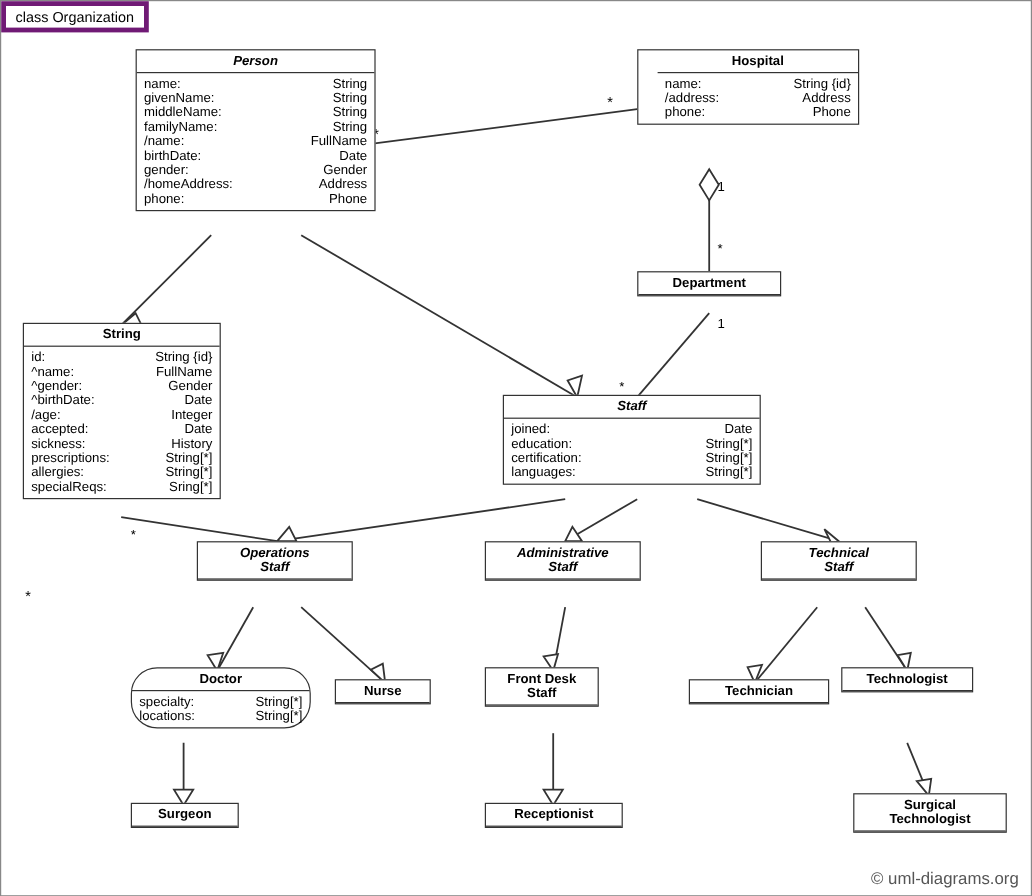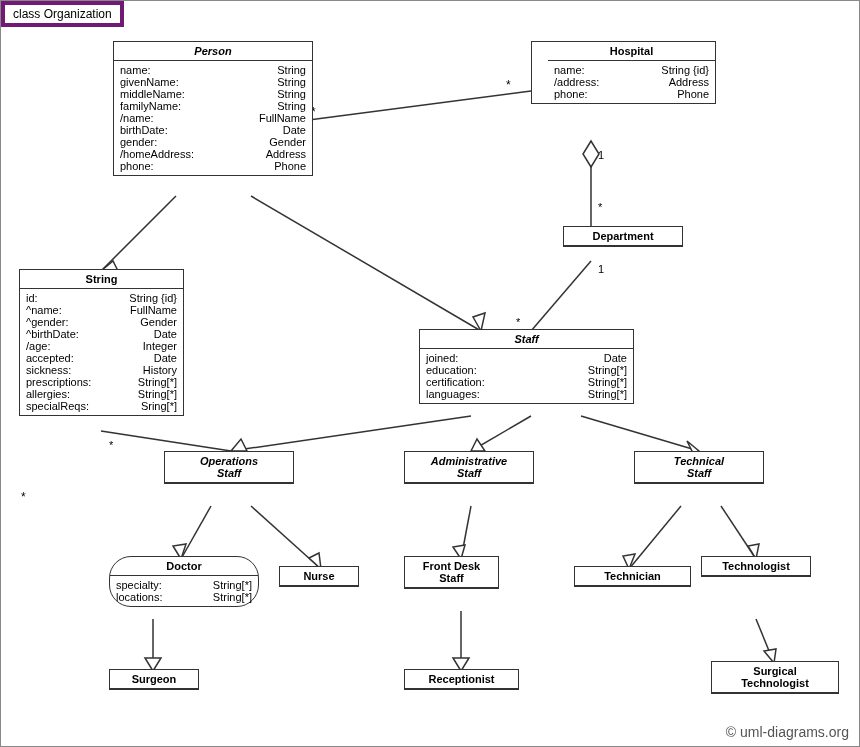--- a/index.html
+++ b/index.html
@@ -235,21 +235,21 @@
           <span class="attr">allergies:</span>
           <span class="type">String[*]</span>
         </div>
       <div class="row">
           <span class="attr">specialReqs:</span>
           <span class="type">Sring[*]</span>
         </div>
     </div>
   </div>
 
-  <div class="uml-box" style="left:530px; top:225px; width:120px;margin-left:32px;">
+  <div class="uml-box" style="left:530px; top:225px; width:120px;">
     <div class="box-title">Department</div>
   </div>
 
   <div class="uml-box" style="left:418px; top:328px; width:215px;">
     <div class="box-title italic">Staff</div>
     <div class="box-body">
       <div class="row">
           <span class="attr">joined:</span>
           <span class="type">Date</span>
         </div>

